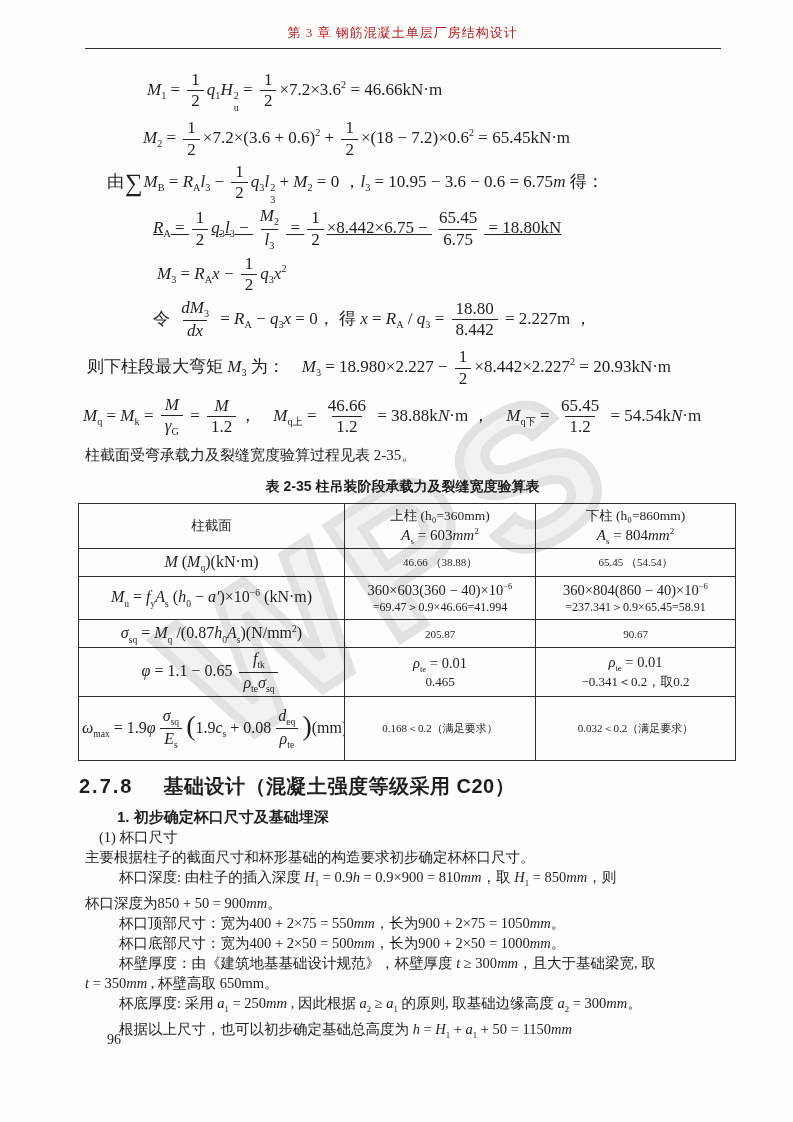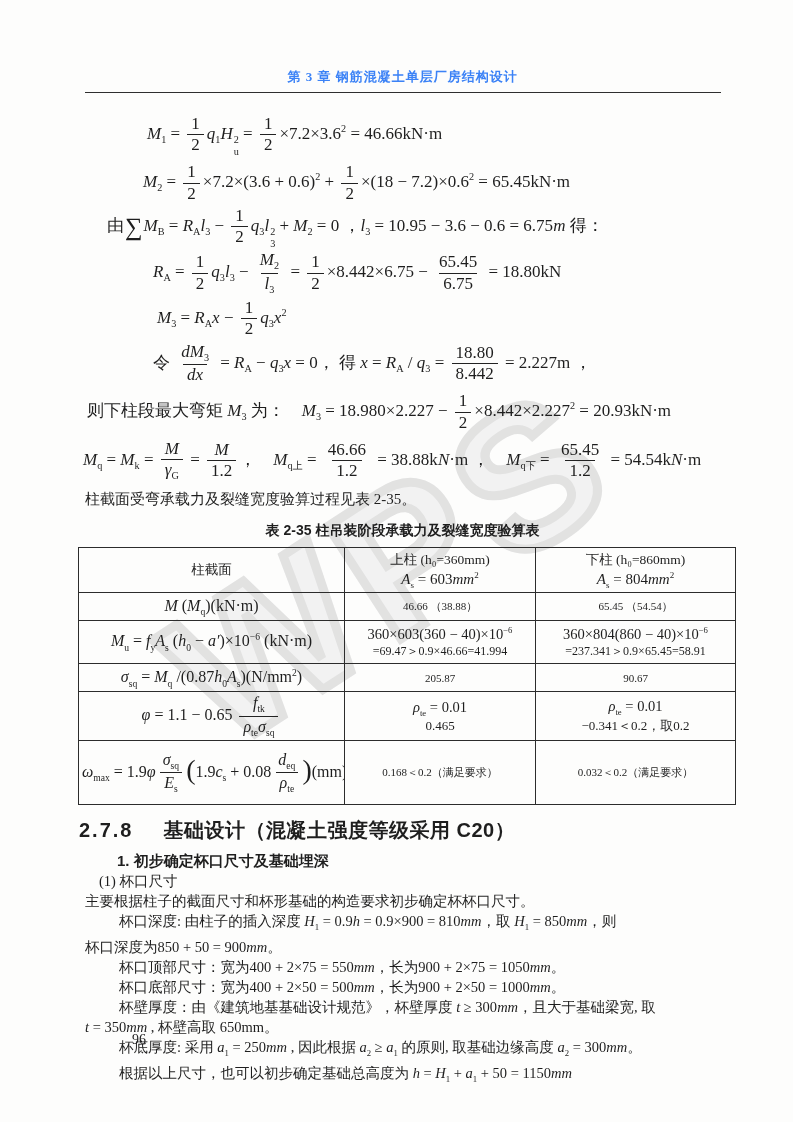--- a/index.html
+++ b/index.html
@@ -7,39 +7,39 @@
         overflow:hidden;color:#1e1e1e;font-family:"Liberation Serif","DejaVu Serif",serif;}
   .content{position:relative;z-index:1;padding:0 73px 0 85px;}
   
   .watermark{position:absolute;z-index:0;left:30px;top:330px;width:720px;height:470px;
              display:flex;align-items:center;justify-content:center;
              transform:rotate(-33deg);transform-origin:center;
              font-family:"Liberation Sans","DejaVu Sans",sans-serif;font-weight:bold;
              font-size:195px;letter-spacing:12px;color:#efefef;
              -webkit-text-stroke:9px #d9d9d9;opacity:.75;pointer-events:none;}
   
-  .hdr{padding-top:68px;text-align:center;font-size:13px;letter-spacing:1px;color:#3b82f6;font-weight:bold;}
+  .hdr{padding-top:24px;text-align:center;font-size:13px;letter-spacing:1px;color:#b91c1c;}
   .hrule{margin:6px auto 0;width:636px;border-top:1.6px solid #2f2f2f;}
   
   .fline{font-size:17px;line-height:1.15;white-space:nowrap;}
   .it{font-style:italic;}
   sub{font-size:.6em;}
   sup{font-size:.6em;}
   .frac{display:inline-flex;flex-direction:column;align-items:center;vertical-align:middle;
         margin:0 3px;line-height:1.08;text-align:center;}
   .frac .fn{padding:0 4px 1px;}
   .frac .fd{border-top:1.4px solid #222;padding:1px 4px 0;}
   .ss{display:inline-flex;flex-direction:column;align-items:flex-start;font-size:.6em;
       line-height:1.12;vertical-align:-.45em;margin-left:1px;}
   .big{font-size:1.45em;line-height:0;vertical-align:-.18em;margin:0 1px;}
   .bp{font-size:1.75em;line-height:0;vertical-align:-.08em;font-weight:400;}
   .m-m1{margin:22px 0 0 62px;}
   .m-m2{margin:6px 0 0 58px;}
   .m-m3{margin:4px 0 0 22px;}
-  .m-m4{margin:2px 0 0 68px;}
+  .m-m4{margin:2px 0 0 68px;text-decoration:underline;}
   .m-m5{margin:4px 0 0 72px;}
   .m-m6{margin:4px 0 0 68px;}
   .m-m7{margin:8px 0 0 2px;}
   .m-m8{margin:8px 0 0 -2px;}
   .m-note{margin:9px 0 0 0;font-size:15px;}
   
   .tbl-title{margin:14px 0 0 0;text-align:center;font-size:14px;font-weight:bold;
              font-family:"Liberation Sans","DejaVu Sans",sans-serif;}
   table.vt{border-collapse:collapse;table-layout:fixed;width:638px;margin:7px 0 0 -7px;}
   table.vt td{border:1.5px solid #2c2c2c;text-align:center;vertical-align:middle;
@@ -53,21 +53,21 @@
   .vl2{font-size:12px;white-space:nowrap;}
   .pl2{font-size:13px;}
   
   .sec-h{margin:12px 0 8px -6px;font-family:"Liberation Sans","DejaVu Sans",sans-serif;
          font-weight:bold;font-size:20px;letter-spacing:.5px;white-space:nowrap;}
   .sec-h .num{margin-right:30px;letter-spacing:2px;}
   .sec-s1{margin:5px 0 0 32px;font-family:"Liberation Sans","DejaVu Sans",sans-serif;
           font-weight:bold;font-size:15px;}
   .para{font-size:14.5px;line-height:20px;}
   .ind0{margin-left:0;} .ind1{margin-left:14px;} .ind2{margin-left:34px;}
-  .pgno{position:absolute;left:132px;top:1032px;font-size:14px;z-index:1;}
+  .pgno{position:absolute;left:107px;top:1032px;font-size:14px;z-index:1;}
 </style>
 </head>
 <body>
 
 <div class="page">
 
   <div class="watermark">WPS</div>
 
   <div class="content">
 

